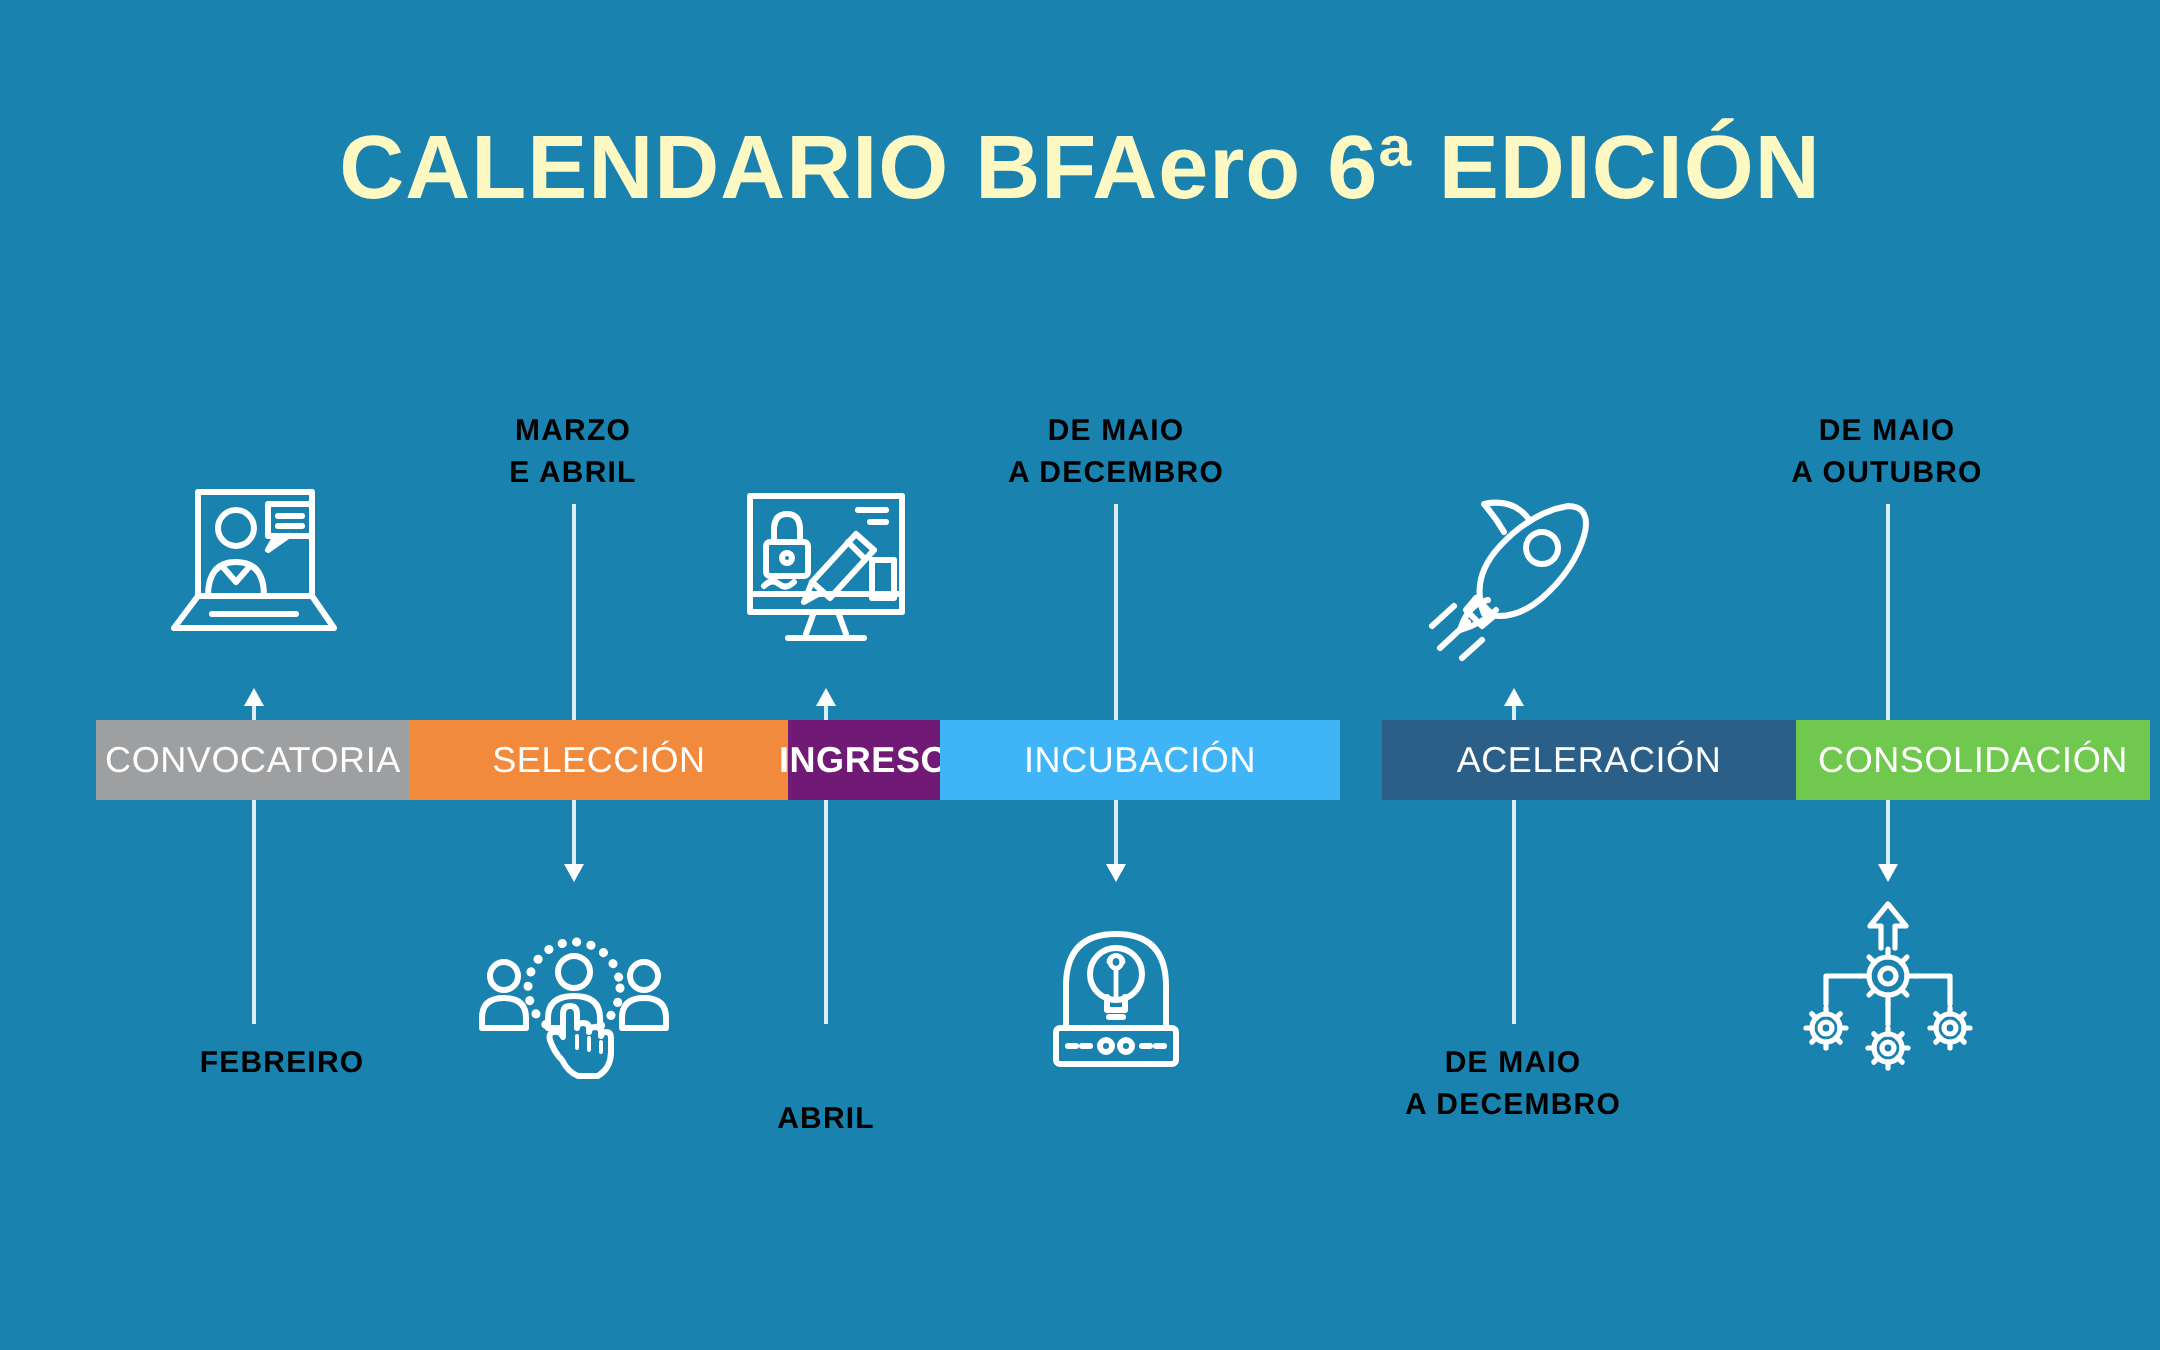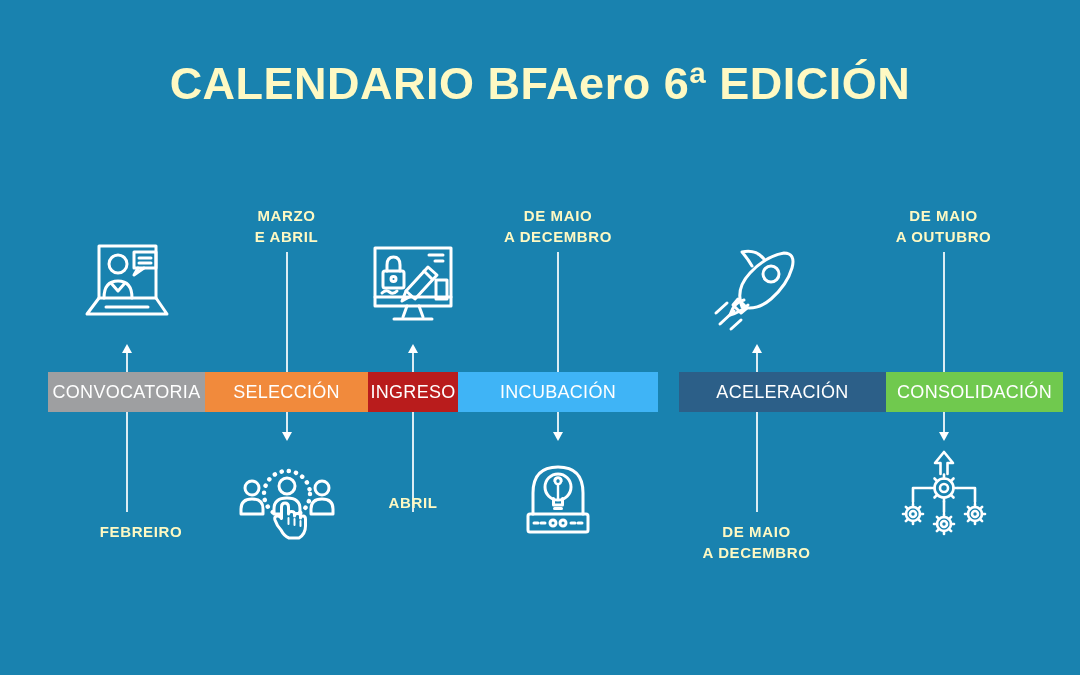--- a/index.html
+++ b/index.html
@@ -6,52 +6,52 @@
   .canvas{
     position:relative;width:1080px;height:675px;overflow:hidden;
     font-family:"Liberation Sans",sans-serif;
     -webkit-font-smoothing:antialiased;
   }
   .title{
     position:absolute;top:58px;left:0;width:100%;margin:0;
     text-align:center;color:#fef9c3;font-size:45px;font-weight:700;
     letter-spacing:0.5px;z-index:3;
   }
-  .bar{position:absolute;left:48px;top:372px;height:40px;display:flex;z-index:2;}
+  .bar{position:absolute;left:48px;top:360px;height:40px;display:flex;z-index:2;}
   .segment{display:flex;align-items:center;justify-content:center;height:40px;}
   .segment-label{color:#fff;font-size:18px;letter-spacing:0.3px;white-space:nowrap;}
   .connector{position:absolute;width:2px;background:rgba(255,255,255,0.85);z-index:1;}
   .arrow-up{position:absolute;width:0;height:0;z-index:1;
     border-left:5px solid transparent;border-right:5px solid transparent;
     border-bottom:9px solid #fff;}
   .arrow-down{position:absolute;width:0;height:0;z-index:1;
     border-left:5px solid transparent;border-right:5px solid transparent;
     border-top:9px solid #fff;}
   .icon{position:absolute;width:108px;height:100px;z-index:3;
     display:flex;align-items:center;justify-content:center;}
   .date-label{
-    position:absolute;width:240px;text-align:center;color:#fef9c3;
+    position:absolute;width:240px;text-align:center;color:#000000;
     font-size:15px;font-weight:700;letter-spacing:0.6px;line-height:21px;
     z-index:3;white-space:pre-line;
   }
   .date-line{display:block;}
 </style>
 </head>
 <body>
 
 <div class="canvas" id="canvas" style="background: rgb(25, 130, 175);">
   <h1 class="title">CALENDARIO BFAero 6ª EDICIÓN</h1>
   <div class="bar" id="bar">
       <div class="segment" style="width: 157px; background: rgb(158, 159, 161);">
         <span class="segment-label">CONVOCATORIA</span>
       </div>
-      <div class="segment" style="width: 163px; background: rgb(241, 138, 60);">
+      <div class="segment" style="width: 189px; background: rgb(241, 138, 60);">
         <span class="segment-label">SELECCIÓN</span>
       </div>
-      <div class="segment" style="width: 90px; background: #b91c1c;">
+      <div class="segment" style="width: 76px; background: #701a75; font-weight: bold;">
         <span class="segment-label">INGRESO</span>
       </div>
       <div class="segment" style="width: 200px; background: rgb(63, 180, 246);">
         <span class="segment-label">INCUBACIÓN</span>
       </div>
       <div class="segment" style="width: 207px; background: rgb(44, 95, 136); margin-left: 21px;">
         <span class="segment-label">ACELERACIÓN</span>
       </div>
       <div class="segment" style="width: 177px; background: rgb(112, 201, 78);">
         <span class="segment-label">CONSOLIDACIÓN</span>
@@ -104,21 +104,21 @@
           <circle cx="30.5" cy="39" r="2.5"></circle>
           <path d="M19 53 Q23 49 26.5 52 Q30 55 34 51"></path>
           <path d="M43 51 L65 27 L74 35 L52 59 Z"></path>
           <line x1="61" y1="31" x2="69" y2="39"></line>
           <path d="M43 51 L39 61 L48 56"></path>
           <rect x="73" y="40" width="11" height="19"></rect>
           <line x1="66" y1="15" x2="80" y2="15"></line>
           <line x1="72" y1="21" x2="80" y2="21"></line>
         </svg>
       </div>
-      <div class="date-label" style="left: 293px; top: 492px;"><span class="date-line">ABRIL</span></div>
+      <div class="date-label" style="left: 293px; top: 549px;"><span class="date-line">ABRIL</span></div>
       <div class="connector" style="left: 557px; top: 252px; height: 180px;"></div>
       <div class="arrow-down" style="top: 432px; left: 553px;"></div>
       <div class="icon" style="left: 504px; top: 448px;">
         <svg viewBox="0 0 100 100" width="108" height="100" fill="none" stroke="#FFFFFF" stroke-width="3" stroke-linecap="round" stroke-linejoin="round">
           <path d="M25 66 V45 Q25 19 50 19 Q75 19 75 45 V66"></path>
           <rect x="20" y="66" width="60" height="18" rx="2"></rect>
           <line x1="26" y1="75" x2="30" y2="75"></line>
           <line x1="33" y1="75" x2="37" y2="75"></line>
           <circle cx="45" cy="75" r="3"></circle>
           <circle cx="55" cy="75" r="3"></circle>

